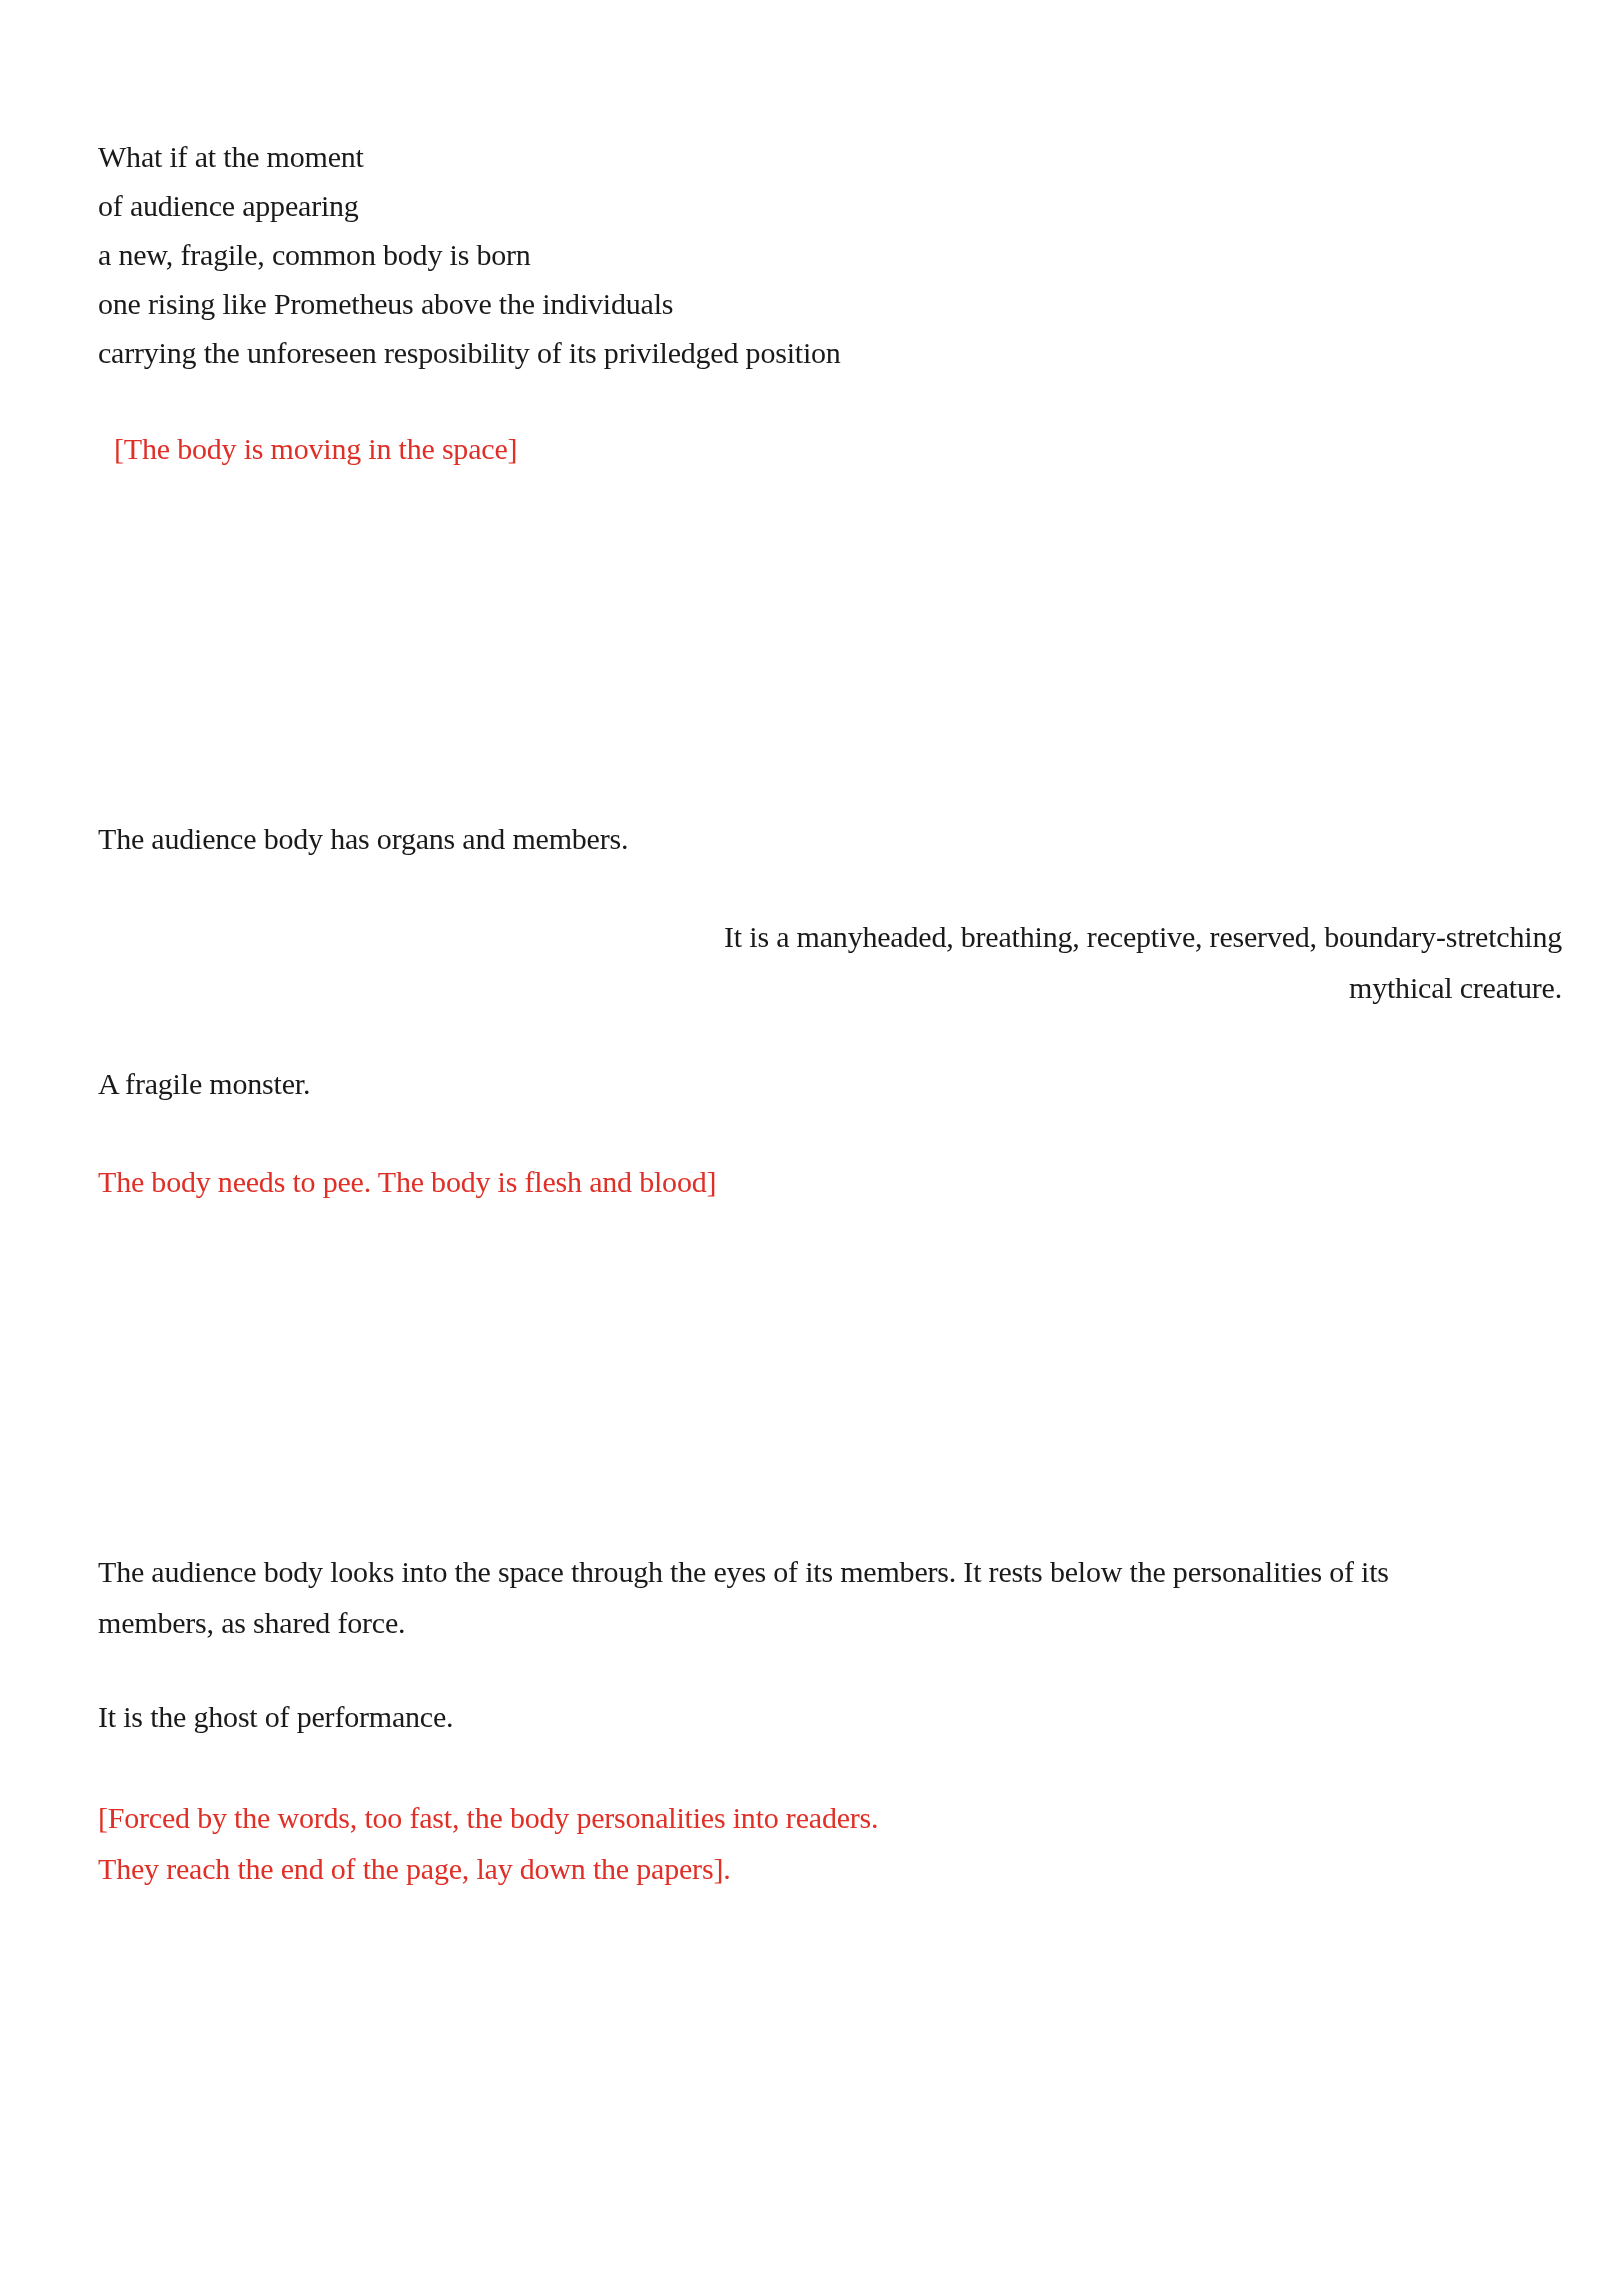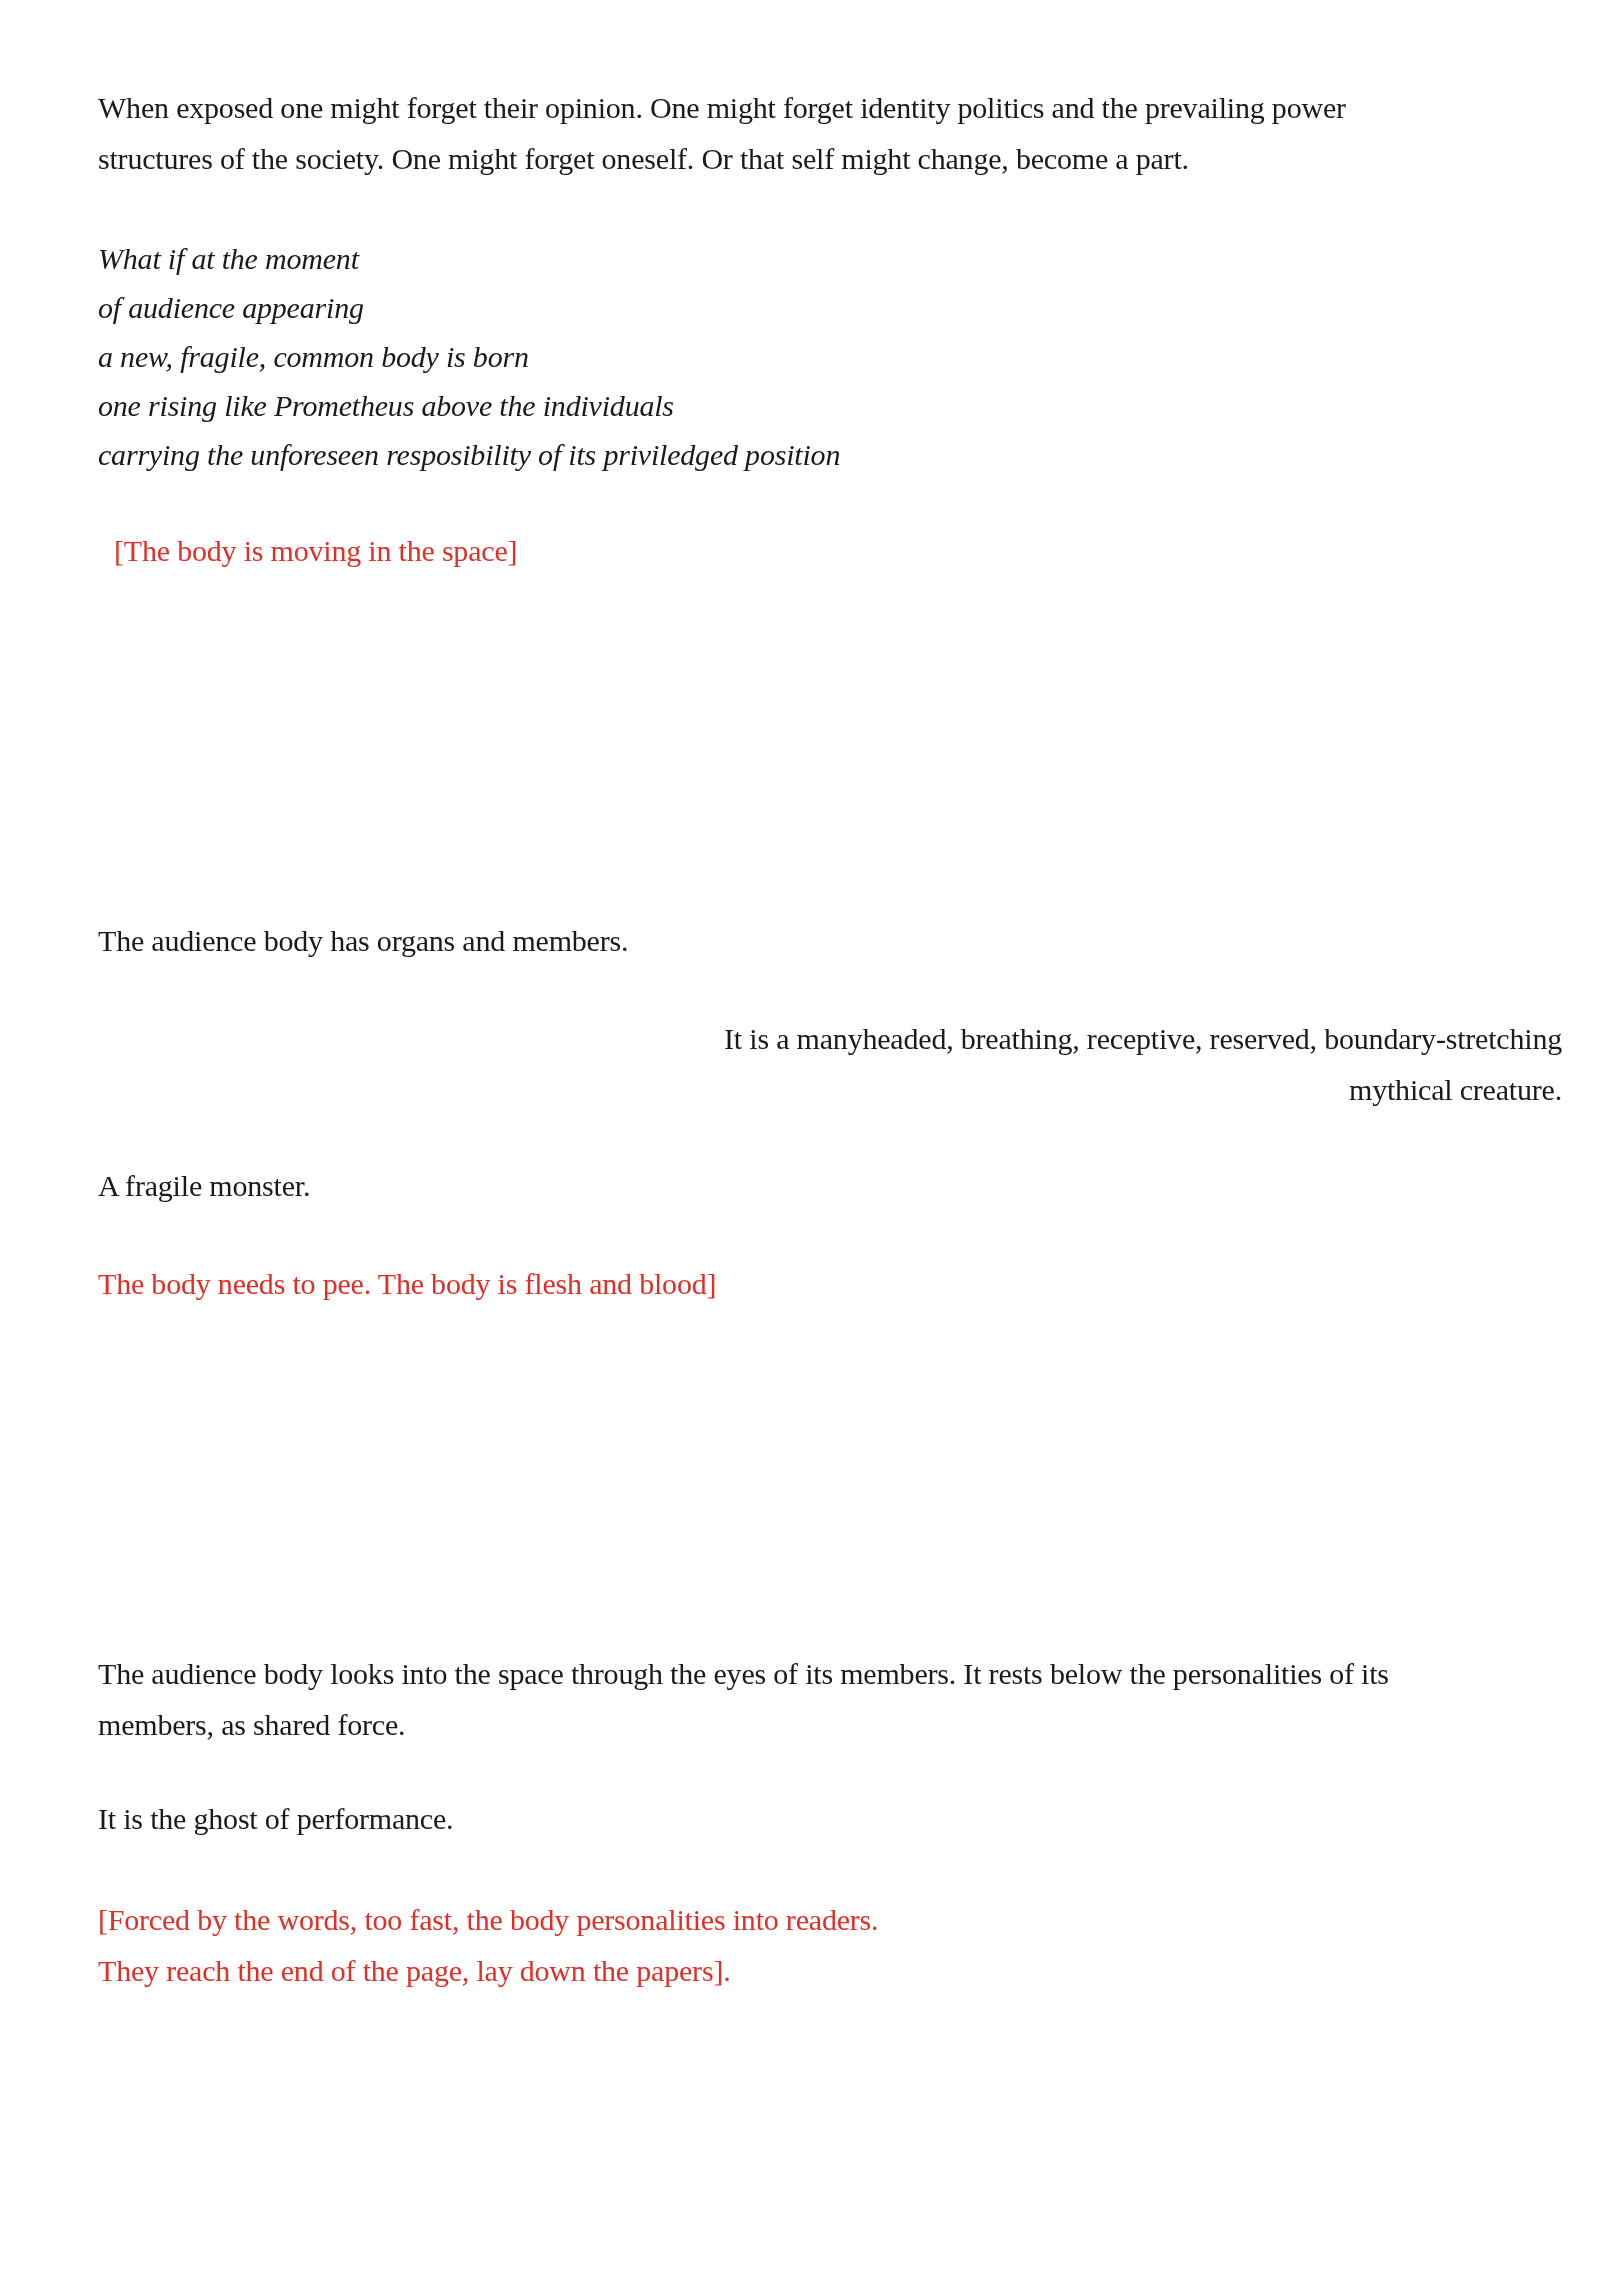--- a/index.html
+++ b/index.html
@@ -20,45 +20,40 @@
     letter-spacing: -0.2px;
     overflow: hidden;
   }
   .line {
     margin: 0;
     line-height: 51px;
     white-space: nowrap;
   }
   .verse .line {
     line-height: 49px;
-    font-style: italic;
   }
   .red .line {
     color: var(--red, #df2f26);
   }
   
   .b-verse      { margin-top: 50px; }
   .b-red1       { margin-top: 46px; margin-left: 16px; }
   .b-organs     { margin-top: 339px; }
   .b-creature   { margin-top: 47px; text-align: right; }
   .b-monster    { margin-top: 45px; }
   .b-red2       { margin-top: 47px; }
   .b-ghostintro { margin-top: 339px; }
   .b-ghost      { margin-top: 43px; }
   .b-red3       { margin-top: 50px; }
 </style>
 </head>
 <body>
 
 <div class="page">
 
-  <div class="block b-intro">
-    <p class="line">When exposed one might forget their opinion. One might forget identity politics and the prevailing power</p>
-    <p class="line">structures of the society. One might forget oneself. Or that self might change, become a part.</p>
-  </div>
 
   <div class="block b-verse verse">
     <p class="line">What if at the moment</p>
     <p class="line">of audience appearing</p>
     <p class="line">a new, fragile, common body is born</p>
     <p class="line">one rising like Prometheus above the individuals</p>
     <p class="line">carrying the unforeseen resposibility of its priviledged position</p>
   </div>
 
   <div class="block b-red1 red">

